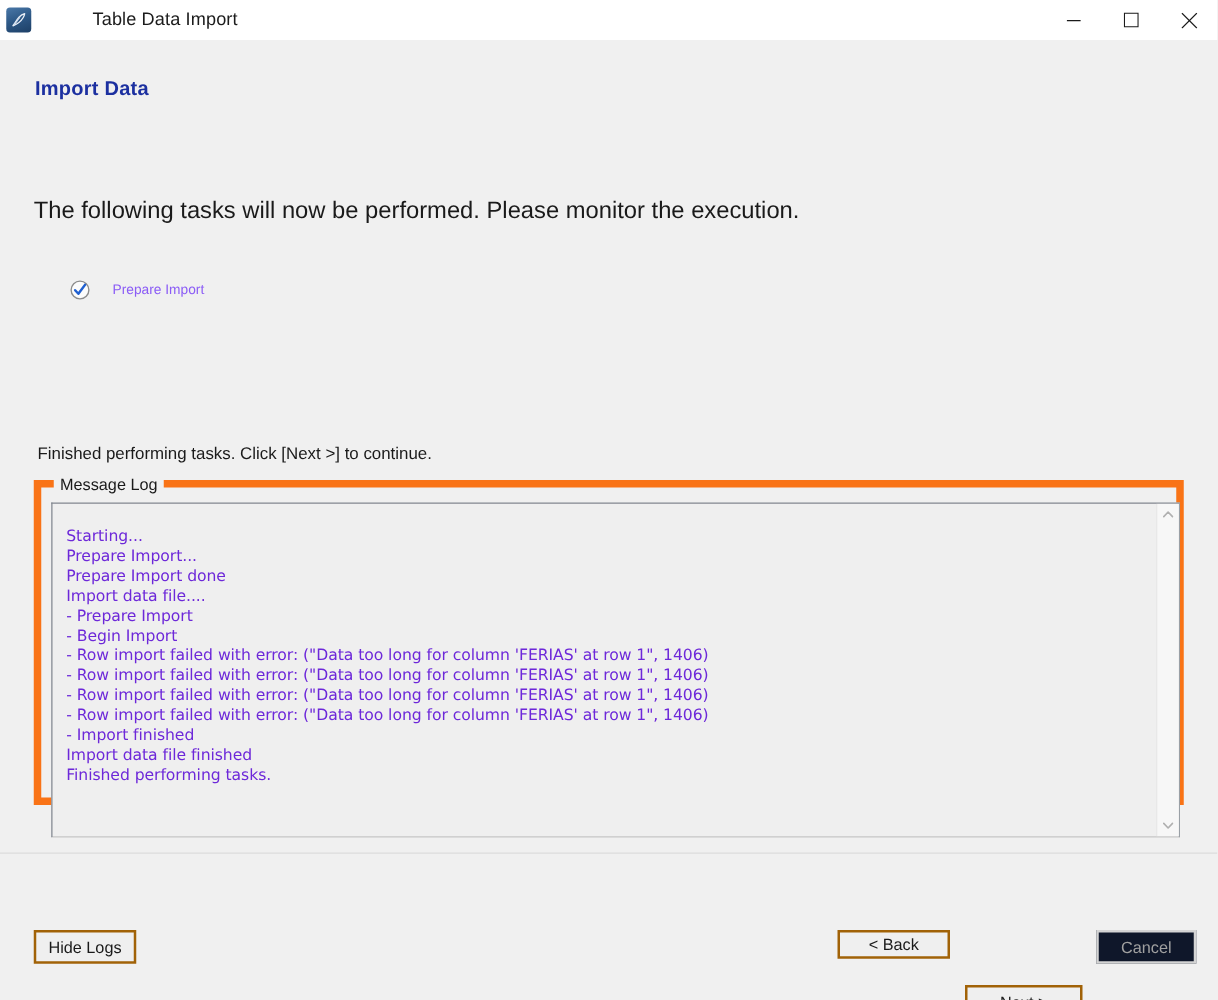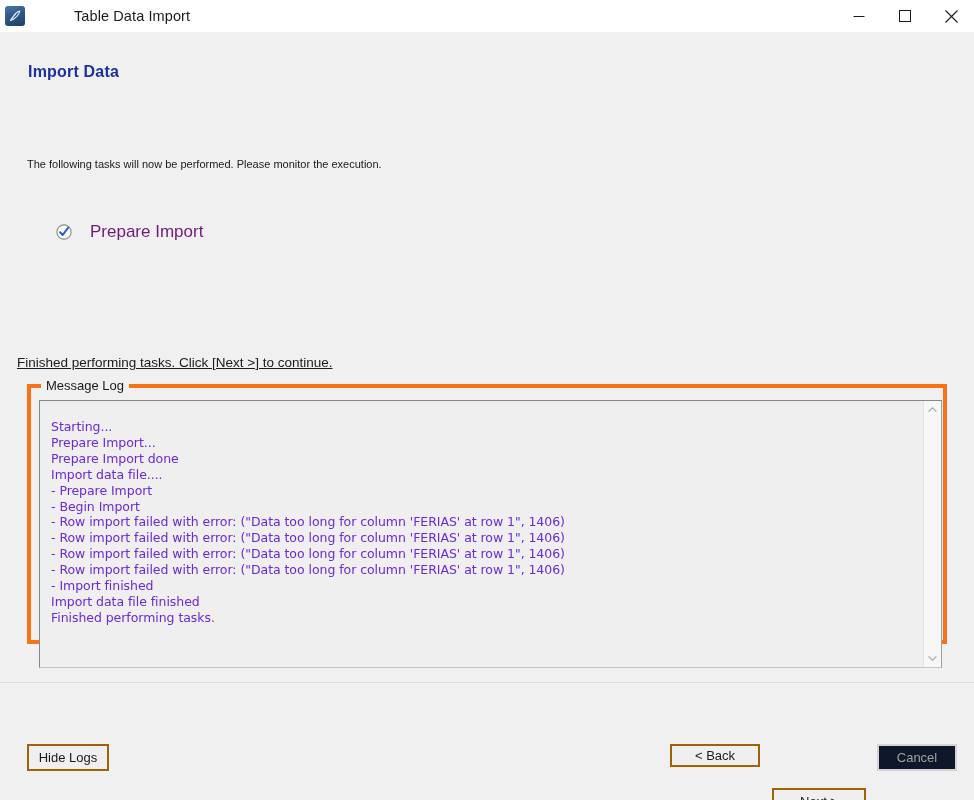--- a/index.html
+++ b/index.html
@@ -92,21 +92,21 @@
     font-size: 16px;
     font-weight: bold;
     color: #1c30a0;
     letter-spacing: 0.2px;
   }
 
   .intro-text {
     position: absolute;
     left: 27px;
     top: 126px;
-    font-size: 11px;
+    font-size: 19px;
     color: #1a1a1a;
     white-space: nowrap;
   }
 
   .task-list {
     position: absolute;
     left: 56px;
     top: 186px;
     width: 400px;
   }
@@ -117,43 +117,42 @@
   }
   .task-check {
     width: 16px;
     height: 16px;
     flex: 0 0 auto;
     position: relative;
   }
   .task-check svg { display: block; }
   .task-label {
     margin-left: 18px;
-    font-size: 17px;
-    color: #701a75;
+    font-size: 11px;
+    color: #8b5cf6;
     white-space: nowrap;
   }
 
   .status-text {
     position: absolute;
-    left: 17px;
+    left: 30px;
     top: 323px;
     font-size: 13.5px;
     color: #1a1a1a;
     white-space: nowrap;
-    text-decoration: underline;
   }
 
   
   .log-fieldset {
     position: absolute;
     left: 27px;
     top: 352px;
     width: 920px;
     height: 260px;
-    border: 4px solid #f97316;
+    border: 6px solid #f97316;
     border-radius: 0;
     box-sizing: border-box;
     background: transparent;
   }
   .log-legend {
     position: absolute;
     left: 10px;
     top: -10px;
     background: #f0f0f0;
     padding: 0 5px;

